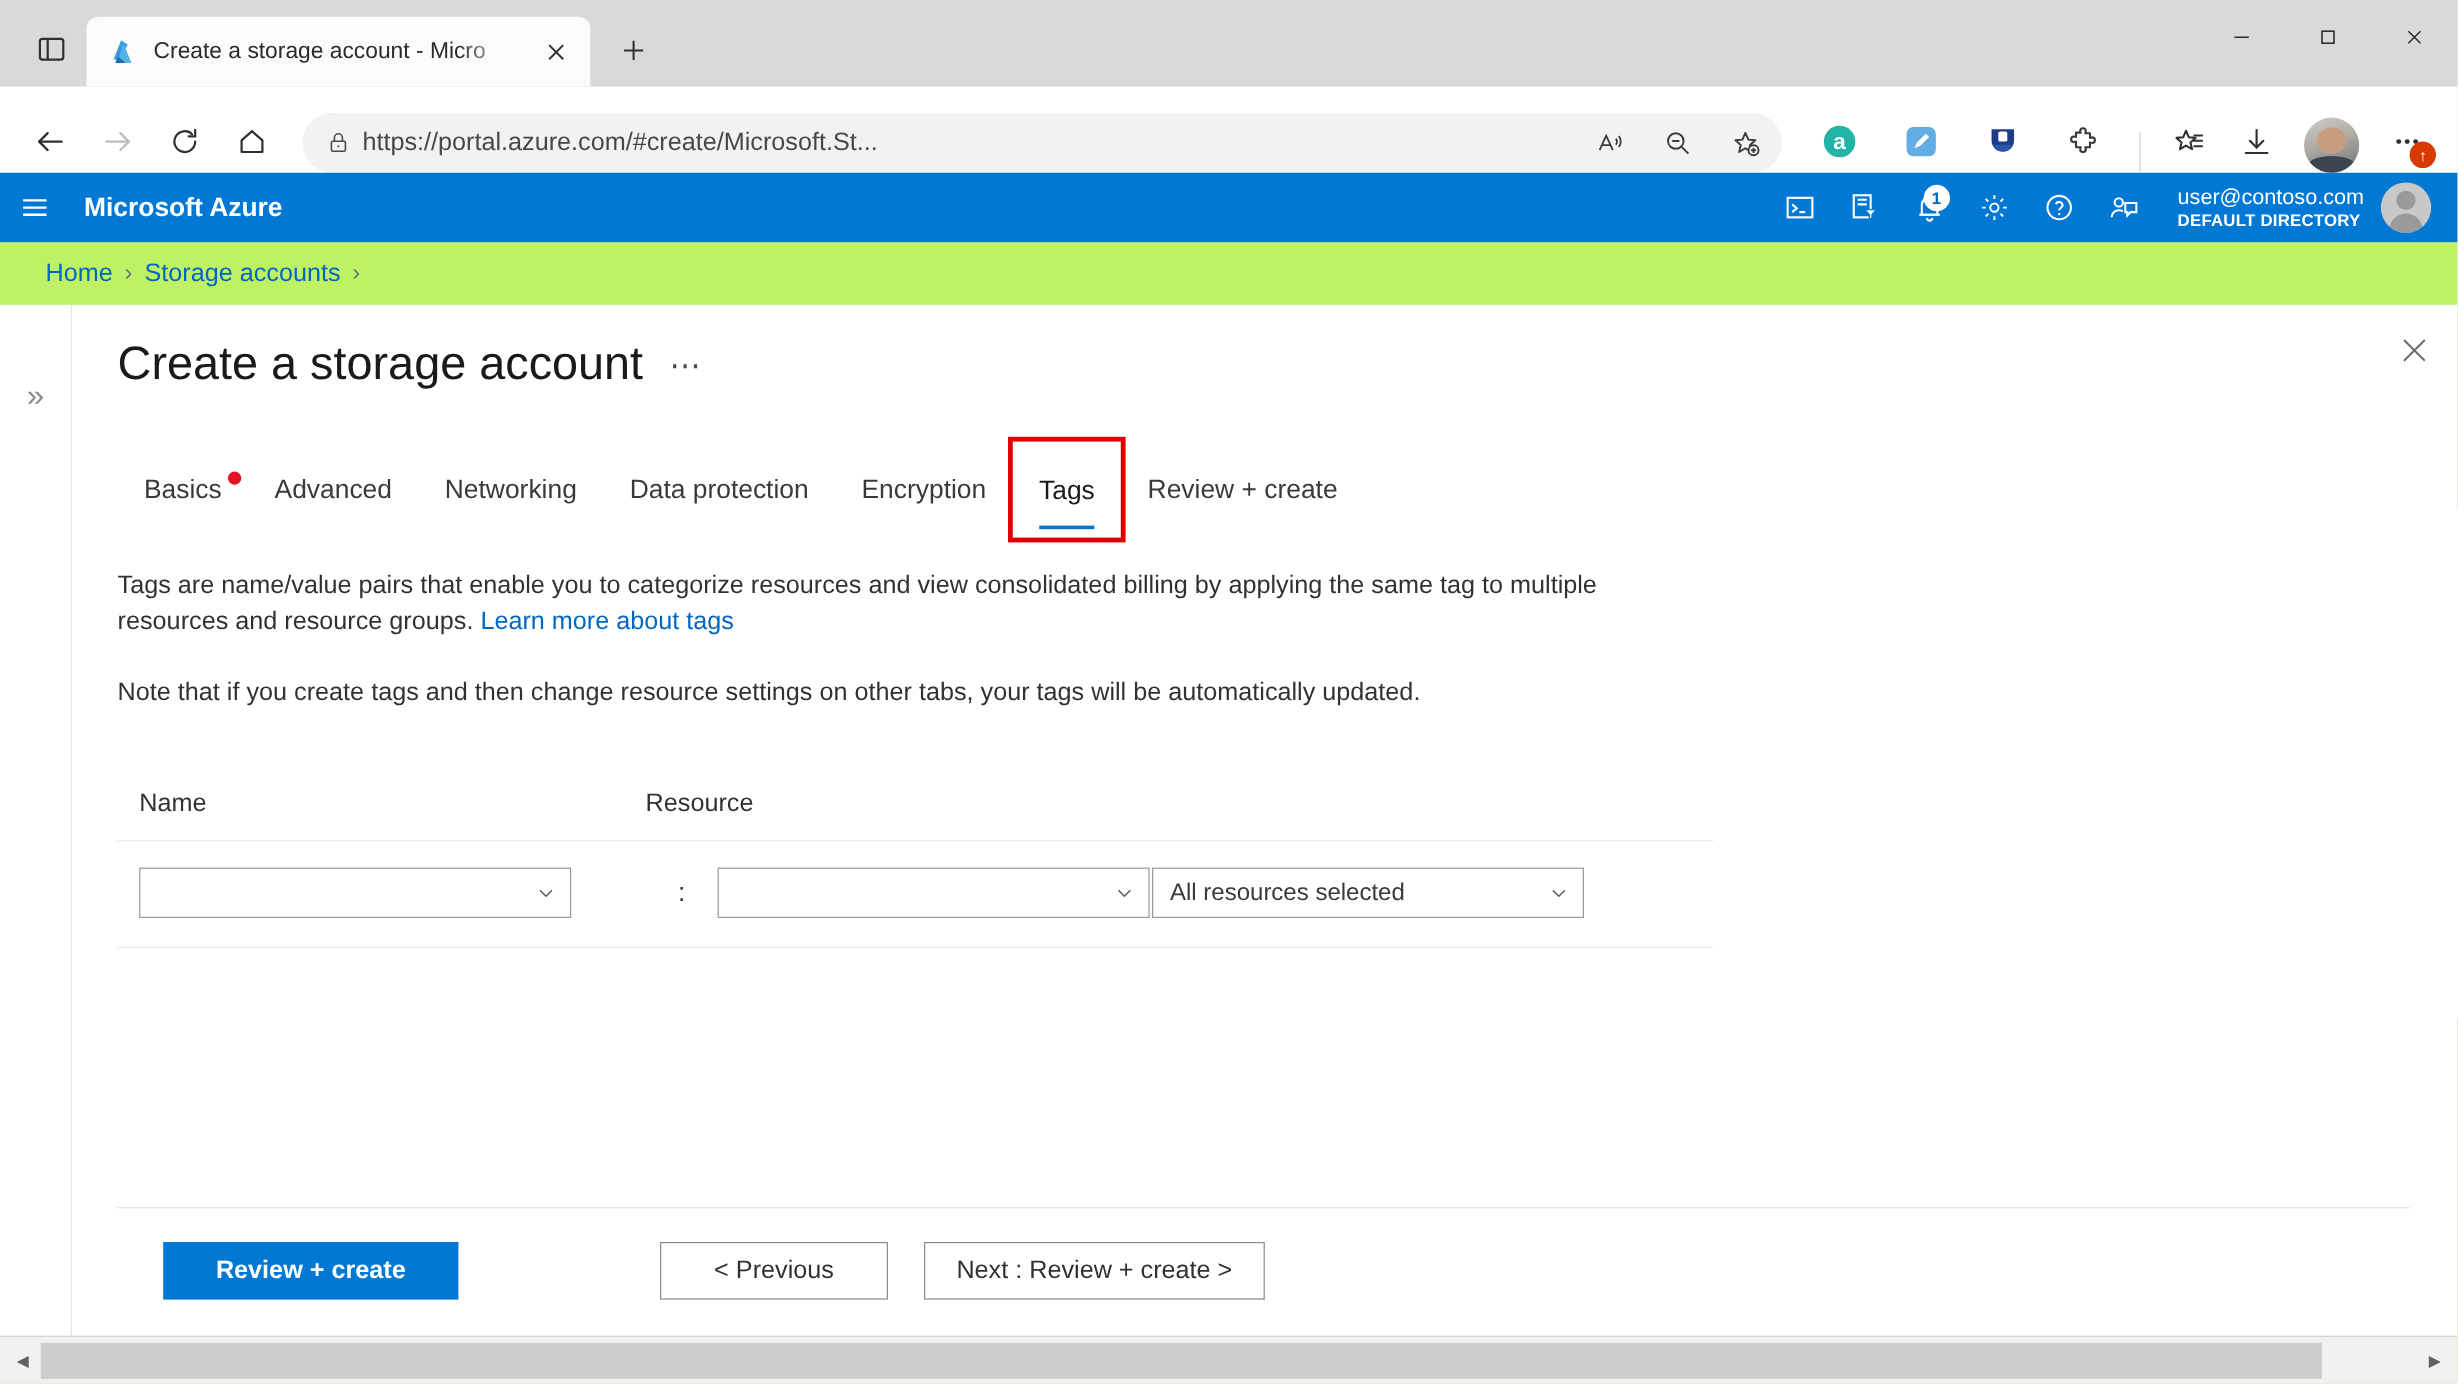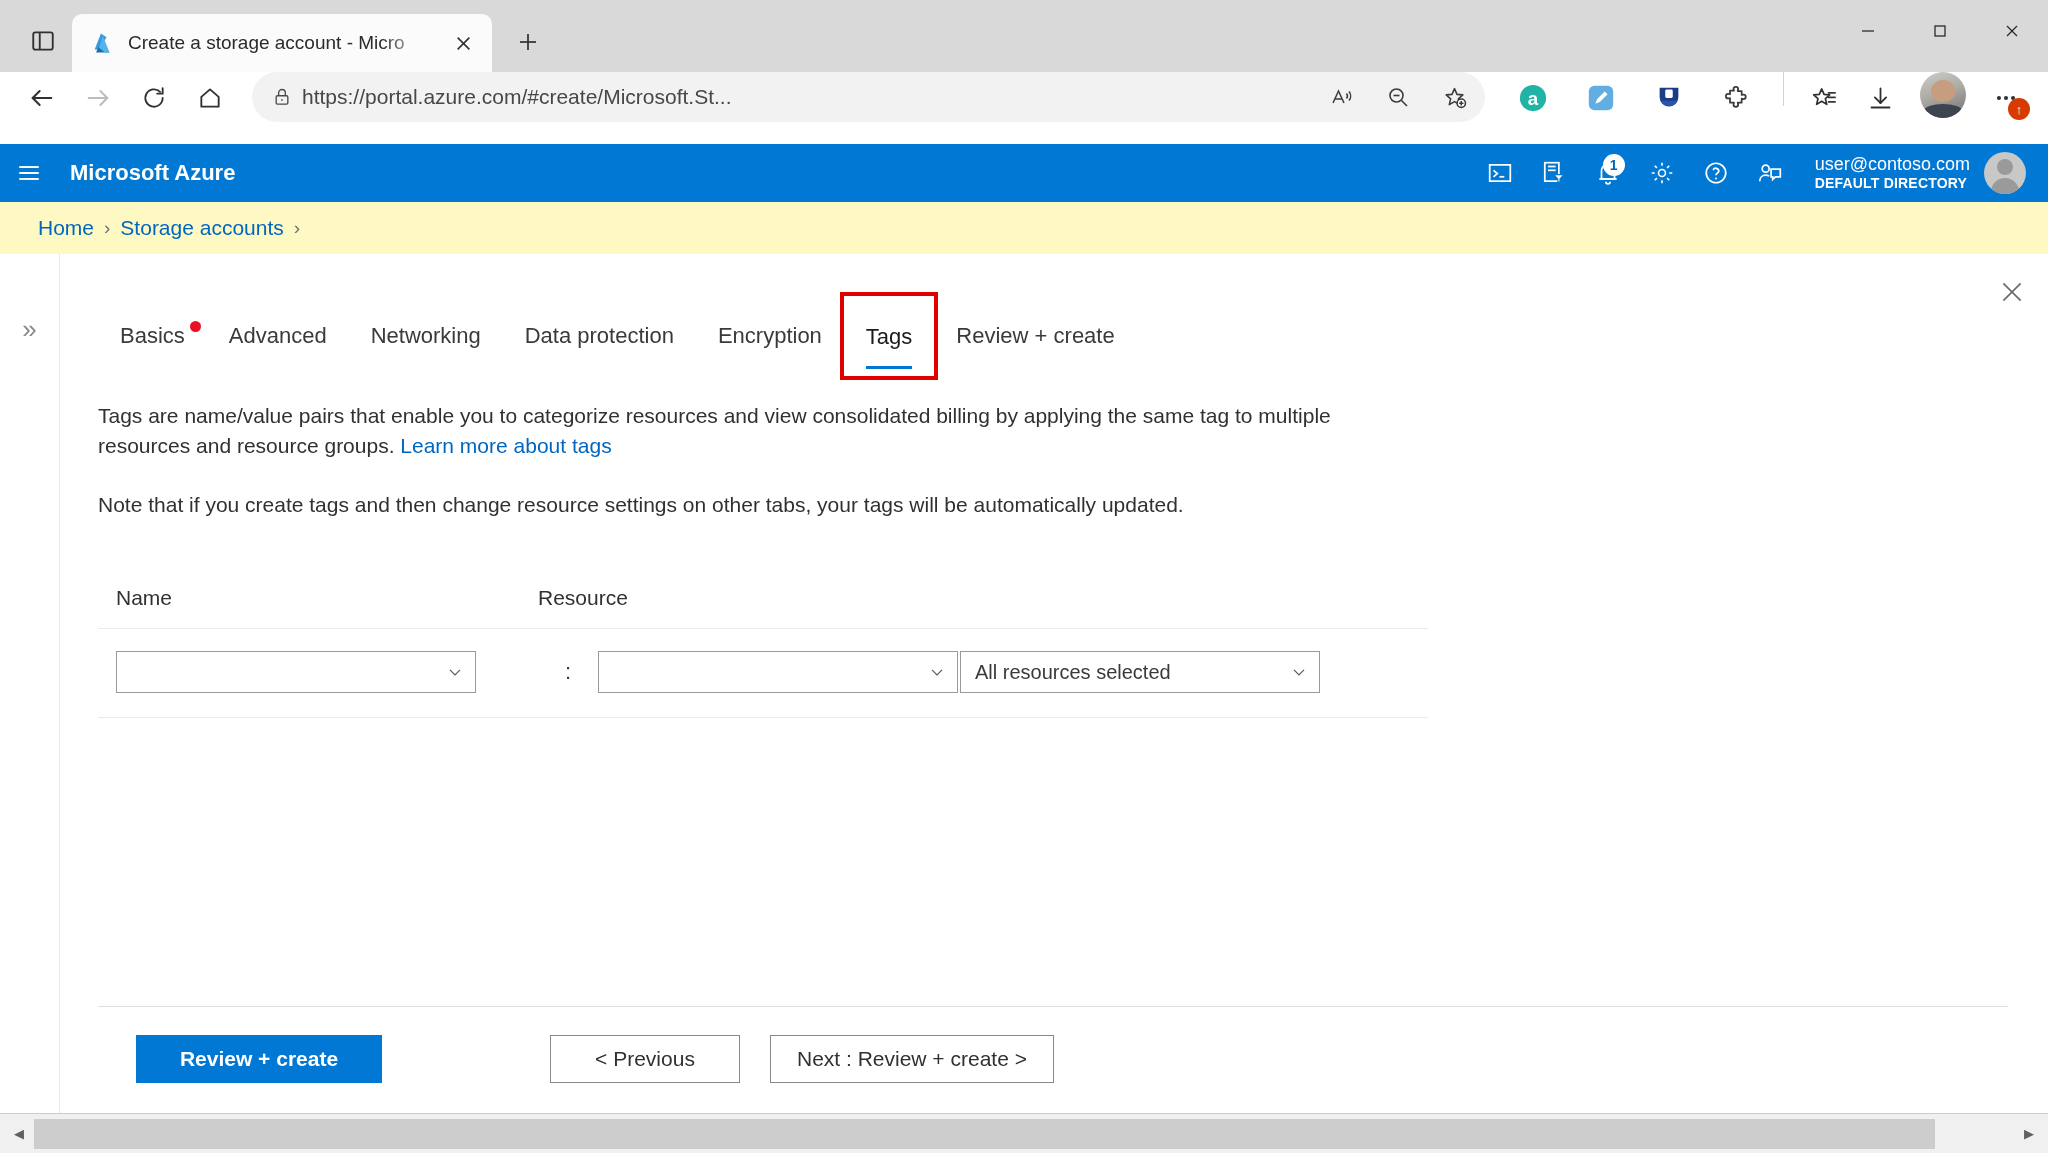--- a/index.html
+++ b/index.html
@@ -56,21 +56,21 @@
   }
   .win-btn {
     width: 72px; height: 62px;
     display: flex; align-items: center; justify-content: center;
     cursor: pointer; color: #2a2a2a;
   }
 
   
   .navbar {
     height: 72px; background: #ffffff;
-    display: flex; align-items: flex-start;
+    display: flex; align-items: flex-end;
     padding: 0 16px; gap: 4px; flex: 0 0 auto;
   }
   .nav-icon {
     width: 52px; height: 52px; flex: 0 0 auto;
     display: flex; align-items: center; justify-content: center;
     border-radius: 6px; cursor: pointer; color: #303030;
   }
   .nav-icon.disabled { color: #bdbdbd; cursor: default; }
   .omnibox {
     flex: 1 1 auto; height: 50px; margin: 0 12px;
@@ -169,21 +169,21 @@
     content: ""; position: absolute; left: 13px; top: 7px;
     width: 16px; height: 16px; border-radius: 50%; background: #9a9a9a;
   }
   .az-avatar::before {
     content: ""; position: absolute; left: 7px; bottom: -6px;
     width: 28px; height: 22px; border-radius: 14px 14px 0 0; background: #9a9a9a;
   }
 
   
   .portal {
-    flex: 1 1 auto; background: #fef9c3;
+    flex: 1 1 auto; background: #bef264;
     position: relative; overflow: hidden;
     display: flex; flex-direction: column;
   }
   .breadcrumb {
     height: 52px; display: flex; align-items: center;
     padding-left: 38px; gap: 10px; flex: 0 0 auto;
   }
   .bc-link { font-size: 21px; color: #0066c0; cursor: pointer; }
   .bc-sep { font-size: 19px; color: #6b7177; }
 
@@ -570,20 +570,24 @@
 
       <div class="blade">
 
         <div class="blade-close">
           <svg width="26" height="26" viewBox="0 0 24 24" stroke="currentColor" stroke-width="1.5">
             <line x1="4" y1="4" x2="20" y2="20"></line>
               <line x1="20" y1="4" x2="4" y2="20"></line>
           </svg>
         </div>
 
+        <div class="blade-title-row">
+          <span class="blade-title">Create a storage account</span>
+          <span class="blade-ellipsis">⋯</span>
+        </div>
 
         <div class="tabs">
           <div class="pivot">
             <span>Basics</span>
             <span class="req-dot"></span>
           </div>
           <div class="pivot">
             <span>Advanced</span>
           </div>
           <div class="pivot">

